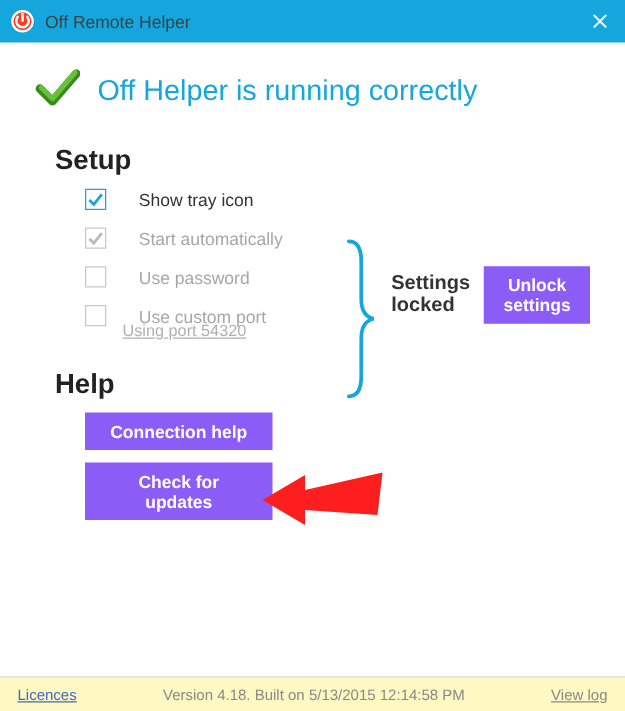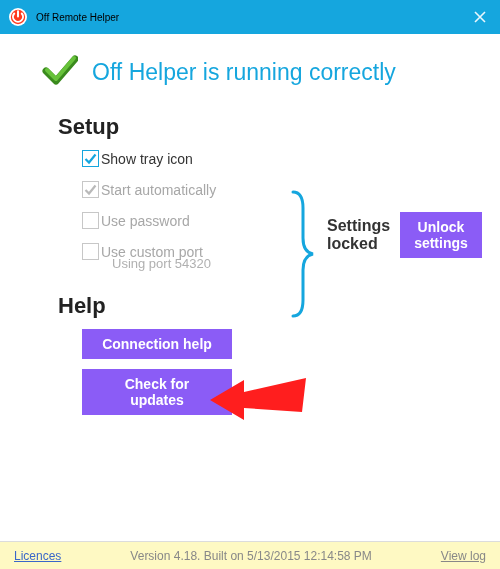--- a/index.html
+++ b/index.html
@@ -8,42 +8,42 @@
     font-family: "Segoe UI", Tahoma, sans-serif;
     background: #fff;
     width: 500px;
     height: 569px;
     overflow: hidden;
     position: relative;
   }
   
   .titlebar {
     background: #15a6de;
-    color: #000000;
+    color: #404040;
     height: 34px;
     display: flex;
     align-items: center;
     padding: 0 8px;
-    font-size: 10px;
+    font-size: 14px;
   }
   .app-icon {
     width: 20px; height: 20px;
     margin-right: 8px;
     display: flex; align-items: center; justify-content: center;
   }
   .titlebar .title { flex: 1; }
   .close-btn {
     width: 24px; height: 24px;
     display: flex; align-items: center; justify-content: center;
     color: #e0f4fb;
     font-size: 14px;
   }
 
   .content {
-    padding: 18px 28px 0 42px;
+    padding: 18px 28px 0 28px;
   }
 
   .status-row {
     display: flex;
     align-items: center;
     gap: 14px;
     margin-bottom: 22px;
   }
   .status-text {
     color: #15a6de;
@@ -66,21 +66,21 @@
 
   .options {
     margin-left: 40px;
     display: flex;
     flex-direction: column;
     gap: 14px;
   }
   .opt {
     display: flex;
     align-items: center;
-    gap: 2px;
+    gap: 26px;
     font-size: 14px;
     color: #333;
   }
   .opt.disabled { color: #a7a7a7; }
 
   .chk {
     width: 17px; height: 17px;
     border: 1.5px solid #15a6de;
     display: inline-flex;
     align-items: center;
@@ -88,20 +88,21 @@
     background: #fff;
   }
   .chk.disabled { border-color: #c7c7c7; }
   .chk svg { display:block; }
 
   .port-note {
     margin-left: 70px;
     margin-top: -4px;
     font-size: 13px;
     color: #b0b0b0;
+    text-decoration: underline;
   }
 
   .brace-col {
     position: absolute;
     left: 245px;
     top: 38px;
     display: flex;
     align-items: center;
   }
   .brace {

